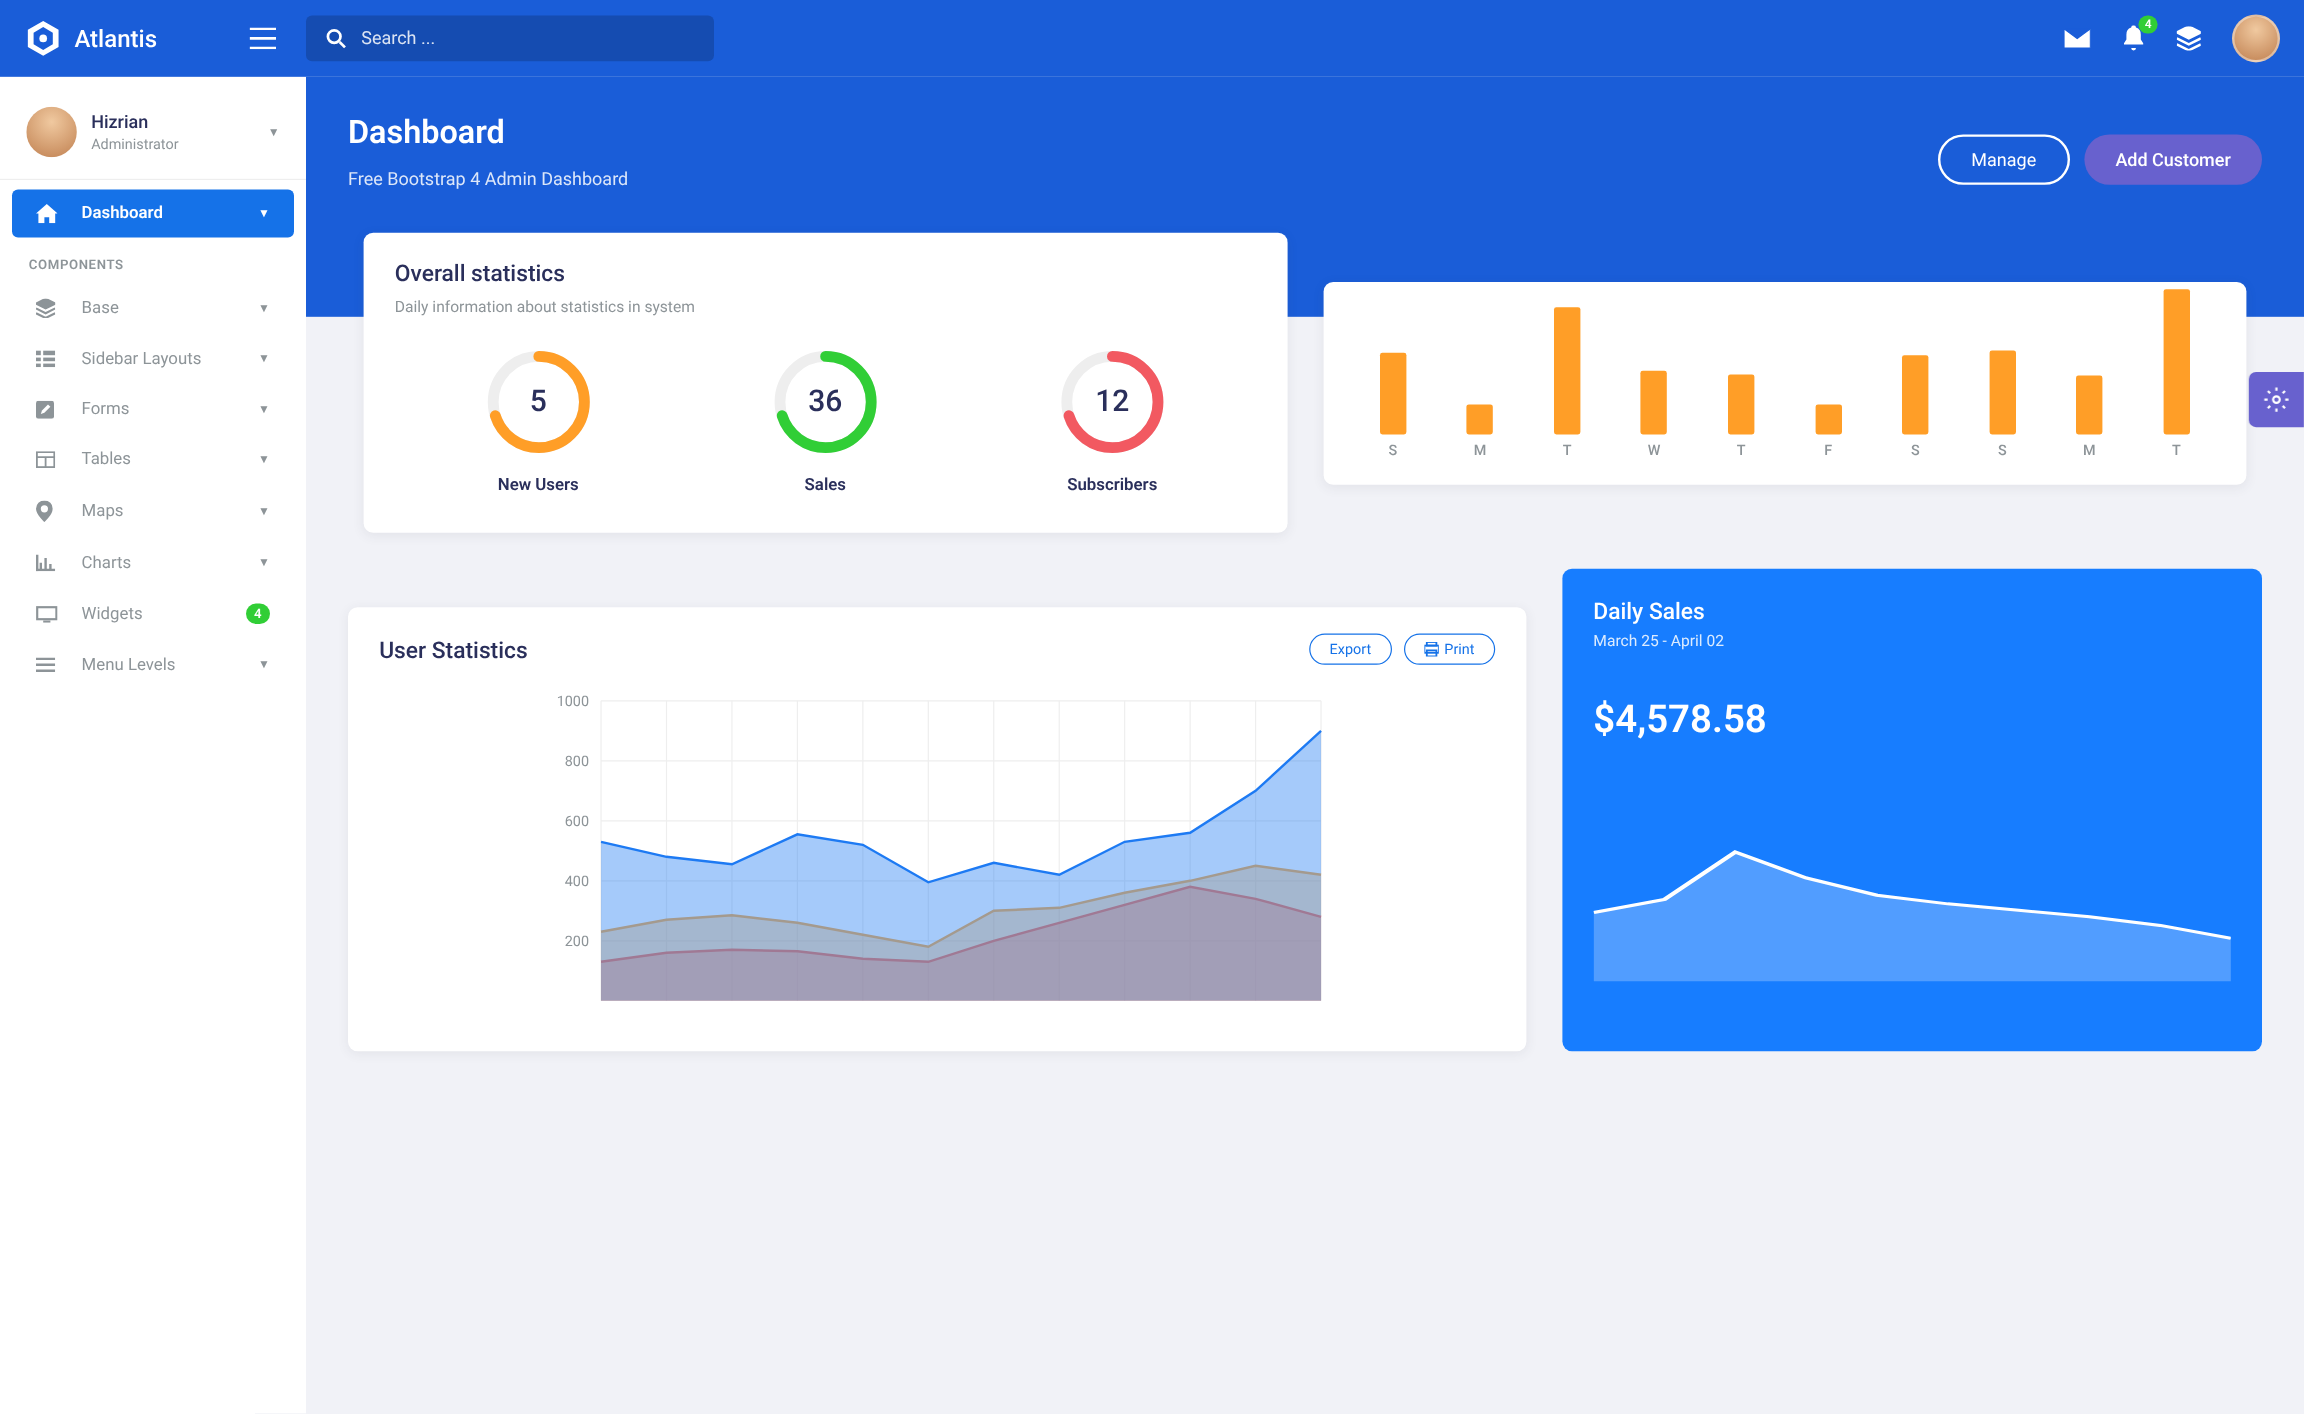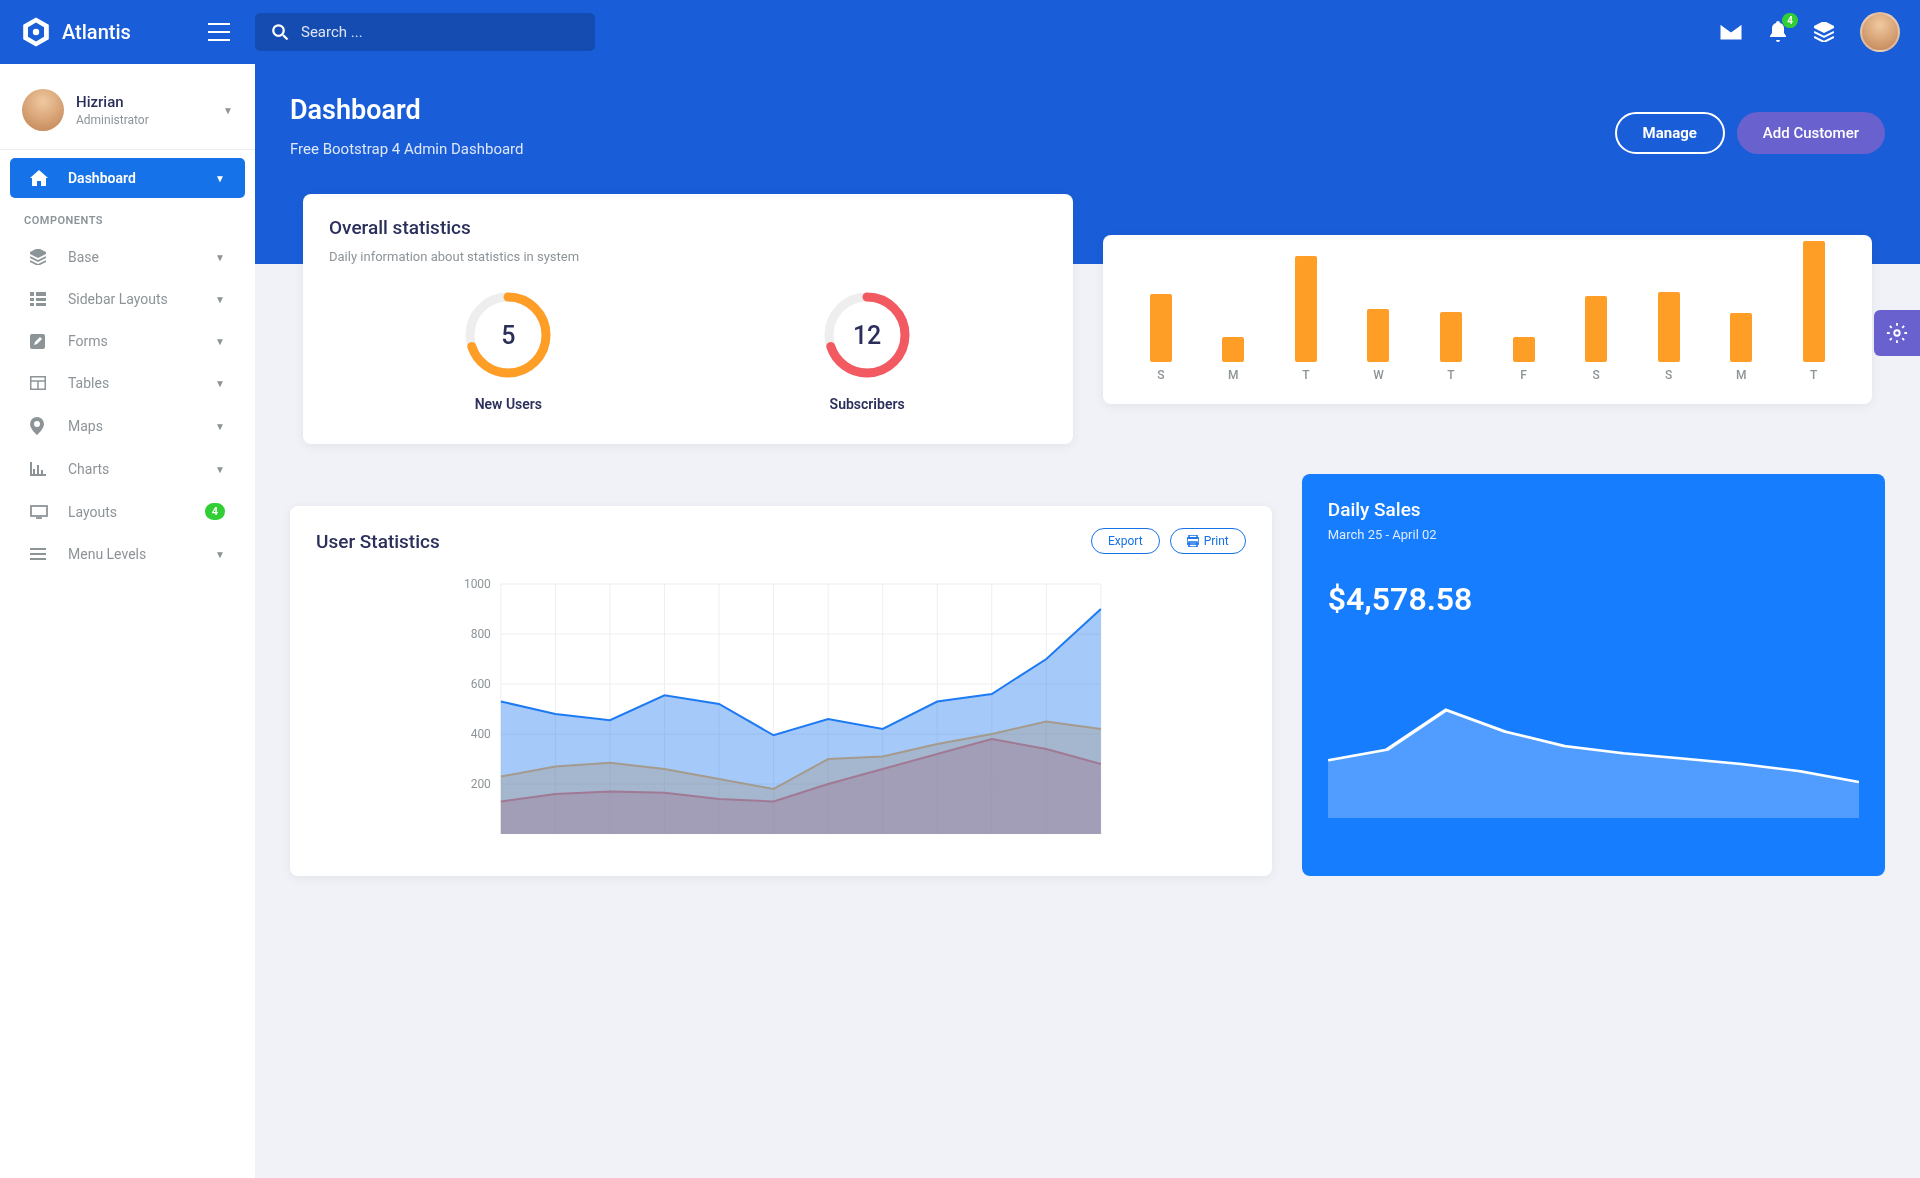--- a/index.html
+++ b/index.html
@@ -32,21 +32,21 @@
 .nav-item .nav-icon { width: 24px; text-align: center; margin-right: 14px; font-size: 16px; }
 .nav-item .nav-chevron { margin-left: auto; font-size: 10px; }
 .nav-section { padding: 14px 24px 8px; font-size: 11px; color: #8d9498; font-weight: 600; letter-spacing: 0.5px; }
 .nav-badge { background: #31ce36; color: #fff; font-size: 11px; padding: 2px 7px; border-radius: 10px; margin-left: auto; font-weight: 600; }
 
 .main { flex: 1; position: relative; }
 .hero { background: #1a5dd8; height: 200px; padding: 30px 35px; display: flex; justify-content: space-between; align-items: flex-start; }
 .hero-title { color: #fff; font-size: 27px; font-weight: 600; }
 .hero-sub { color: rgba(255,255,255,0.85); font-size: 15px; margin-top: 14px; }
 .hero-actions { display: flex; gap: 12px; margin-top: 18px; }
-.btn-outline { border: 2px solid #fff; background: transparent; color: #fff; padding: 10px 26px; border-radius: 30px; font-size: 15px; font-weight: 700; cursor: pointer; }
+.btn-outline { border: 2px solid #fff; background: transparent; color: #fff; padding: 10px 26px; border-radius: 30px; font-size: 15px; font-weight: 400; cursor: pointer; }
 .btn-primary { border: none; background: #6861ce; color: #fff; padding: 12px 26px; border-radius: 30px; font-size: 15px; font-weight: 500; cursor: pointer; }
 
 .cards-row { display: flex; gap: 30px; padding: 0 48px; margin-top: -70px; align-items: center; }
 .card { background: #fff; border-radius: 8px; box-shadow: 0 2px 10px rgba(69,65,78,0.08); padding: 22px 26px; }
 .card-title { font-size: 19px; color: #2a2f5b; font-weight: 500; }
 .card-sub { font-size: 13px; color: #8d9498; margin-top: 10px; }
 
 .overall-card { flex: 1; }
 .circles { display: flex; justify-content: space-around; margin-top: 26px; margin-bottom: 10px; }
 .circle-item { text-align: center; }
@@ -220,21 +220,21 @@
       <span>Charts</span>
       <span class="nav-chevron">▼</span>
     </div>
     <div class="nav-item">
       <span class="nav-icon">
           <svg width="18" height="14" viewBox="0 0 18 14" fill="none" stroke="#8d9498" stroke-width="1.8">
             <rect x="1" y="1" width="16" height="10"></rect>
             <line x1="6" y1="13" x2="12" y2="13"></line>
           </svg>
         </span>
-      <span>Layouts</span>
+      <span>Widgets</span>
       <span class="nav-badge">4</span>
     </div>
     <div class="nav-item">
       <span class="nav-icon">
           <svg width="16" height="12" viewBox="0 0 16 12" stroke="#8d9498" stroke-width="2">
             <line x1="0" y1="1" x2="16" y2="1"></line>
             <line x1="0" y1="6" x2="16" y2="6"></line>
             <line x1="0" y1="11" x2="16" y2="11"></line>
           </svg>
         </span>
@@ -262,20 +262,30 @@
         <div class="circles" id="circles-container">
             <div class="circle-item">
        <div class="circle">
          <svg width="90" height="90">
                   <circle cx="45" cy="45" r="38" fill="none" stroke="#eee" stroke-width="9"></circle>
                   <circle cx="45" cy="45" r="38" fill="none" stroke="#ff9e27" stroke-width="9" stroke-dasharray="167.13272917097697 238.76104167282426" stroke-linecap="round"></circle>
                 </svg>
          <div class="circle-val">5</div>
        </div>
        <div class="circle-label">New Users</div>
+     </div>
+            <div class="circle-item">
+       <div class="circle">
+         <svg width="90" height="90">
+                  <circle cx="45" cy="45" r="38" fill="none" stroke="#eee" stroke-width="9"></circle>
+                  <circle cx="45" cy="45" r="38" fill="none" stroke="#31ce36" stroke-width="9" stroke-dasharray="167.13272917097697 238.76104167282426" stroke-linecap="round"></circle>
+                </svg>
+         <div class="circle-val">36</div>
+       </div>
+       <div class="circle-label">Sales</div>
      </div>
             <div class="circle-item">
        <div class="circle">
          <svg width="90" height="90">
                   <circle cx="45" cy="45" r="38" fill="none" stroke="#eee" stroke-width="9"></circle>
                   <circle cx="45" cy="45" r="38" fill="none" stroke="#f25961" stroke-width="9" stroke-dasharray="167.13272917097697 238.76104167282426" stroke-linecap="round"></circle>
                 </svg>
          <div class="circle-val">12</div>
        </div>
        <div class="circle-label">Subscribers</div>

